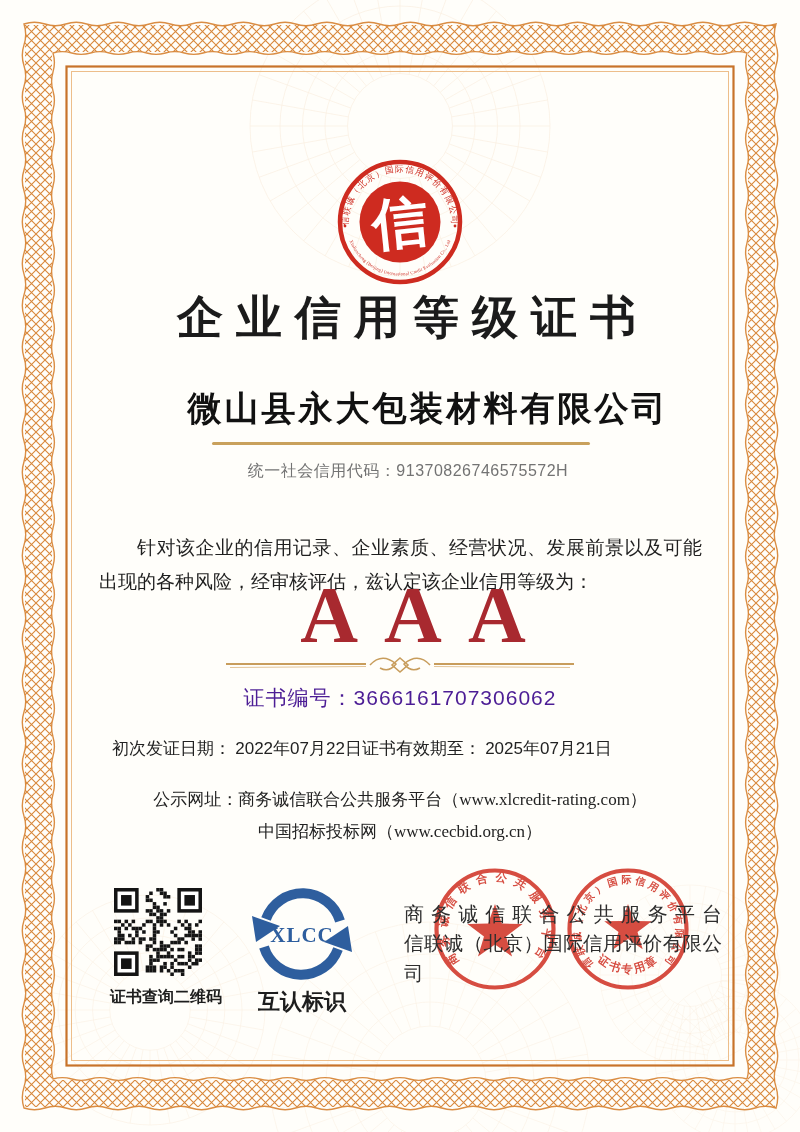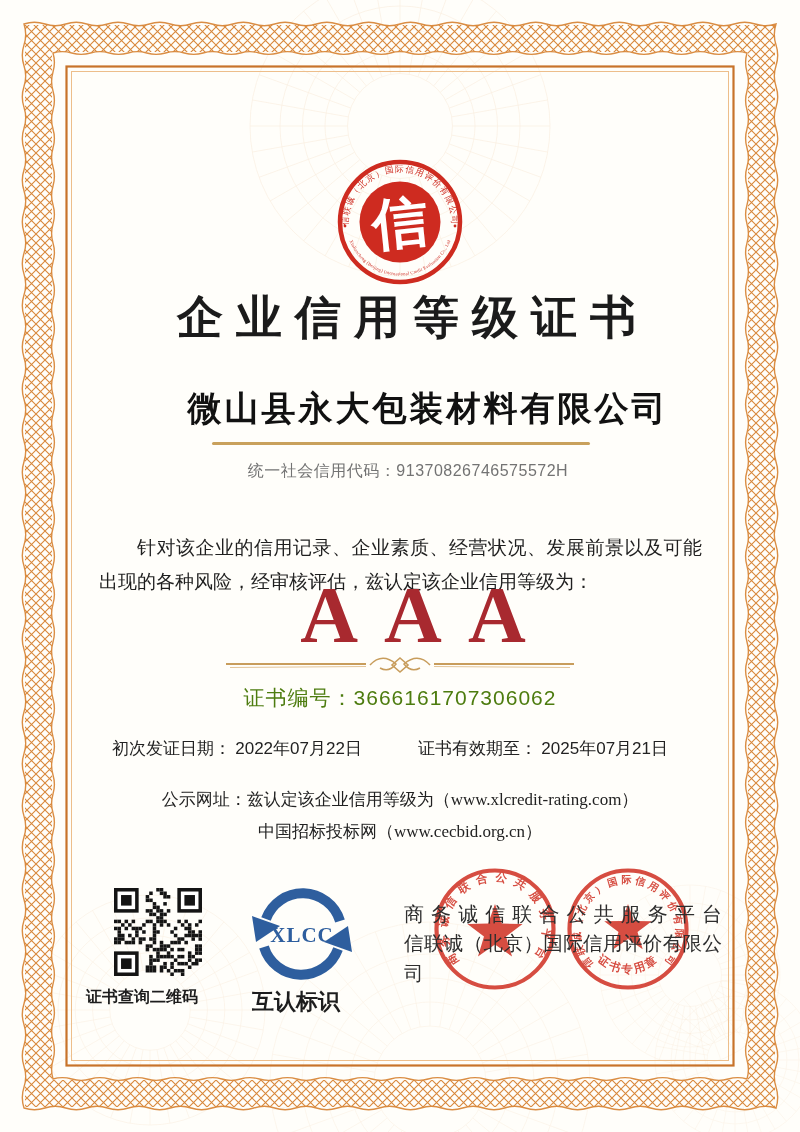--- a/index.html
+++ b/index.html
@@ -9,25 +9,25 @@
   .abs{position:absolute;}
   .ctr{left:0;width:800px;text-align:center;}
   .title{top:287px;font-size:46px;font-weight:700;letter-spacing:13px;padding-left:13px;color:#1B1B1B;}
   .company{top:386px;font-family:"Liberation Sans","DejaVu Sans",sans-serif;font-size:34px;font-weight:800;
            letter-spacing:3px;color:#111;margin-left:28px;}
   .goldline{left:212px;top:442px;width:378px;height:2.5px;background:#C9A15C;border-radius:2px;}
   .code{top:461px;font-family:"Liberation Sans","DejaVu Sans",sans-serif;font-size:16px;color:#737373;letter-spacing:.5px;padding-left:8px;}
   .statement{left:99px;top:503px;width:603px;font-size:19px;line-height:1.78;text-align:justify;
              text-indent:2em;color:#1F1F1F;margin-top:28px;}
   .rating{top:570px;font-size:80px;font-weight:700;letter-spacing:26px;padding-left:26px;color:#A8292F;}
-  .certno{top:684px;font-family:"Liberation Sans","DejaVu Sans",sans-serif;font-size:21px;letter-spacing:1px;color:#4d7c0f;}
-  .dates{left:112px;top:737px;width:556px;display:flex;justify-content:space-between;font-size:17px;color:#222;}
+  .certno{top:684px;font-family:"Liberation Sans","DejaVu Sans",sans-serif;font-size:21px;letter-spacing:1px;color:#4c1d95;}
+  .dates{left:112px;top:737px;width:556px;display:flex;font-size:17px;color:#222;}
   .dates .val{font-family:"Liberation Sans","DejaVu Sans",sans-serif;}
   .publicity{top:784px;font-size:17px;line-height:31.5px;color:#222;}
-  .smallcap{font-family:"Liberation Sans","DejaVu Sans",sans-serif;font-size:16px;font-weight:700;color:#1d1d1d;}
+  .smallcap{font-family:"Liberation Sans","DejaVu Sans",sans-serif;font-size:16px;font-weight:700;color:#1d1d1d;text-align:center;}
   .issuer{left:404px;top:899px;width:318px;z-index:6;color:#2E2E2E;}
   .issuer div{width:318px;line-height:30px;text-align:justify;text-align-last:justify;font-weight:500;}
   .issuer .l1{font-size:20px;}
   .issuer .l2{font-size:19.5px;}
   .seal{position:absolute;z-index:5;opacity:.9;}
   .qrwrap{left:114px;top:888px;z-index:3;}
   .xlccwrap{left:244px;top:882px;z-index:3;}
 </style>
 </head>
 <body>
@@ -306,21 +306,21 @@
       <span class="lab">初次发证日期：</span>
       <span class="val">2022年07月22日</span>
     </div>
     <div>
       <span class="lab">证书有效期至：</span>
       <span class="val">2025年07月21日</span>
     </div>
   </div>
 
   <div class="abs ctr publicity">
-    <div>公示网址：兹认定该企业信用等级为（www.xlcredit-rating.com）</div>
+    <div>公示网址：商务诚信联合公共服务平台（www.xlcredit-rating.com）</div>
     <div>中国招标投标网（www.cecbid.org.cn）</div>
   </div>
 
   <svg class="abs qrwrap" id="qrsvg" width="88" height="88">
       <rect x="0.00" y="0.00" width="24.64" height="24.64" fill="#141414"></rect>
       <rect x="3.52" y="3.52" width="17.60" height="17.60" fill="#fff"></rect>
       <rect x="7.04" y="7.04" width="10.56" height="10.56" fill="#141414"></rect>
       <rect x="63.36" y="0.00" width="24.64" height="24.64" fill="#141414"></rect>
       <rect x="66.88" y="3.52" width="17.60" height="17.60" fill="#fff"></rect>
       <rect x="70.40" y="7.04" width="10.56" height="10.56" fill="#141414"></rect>

